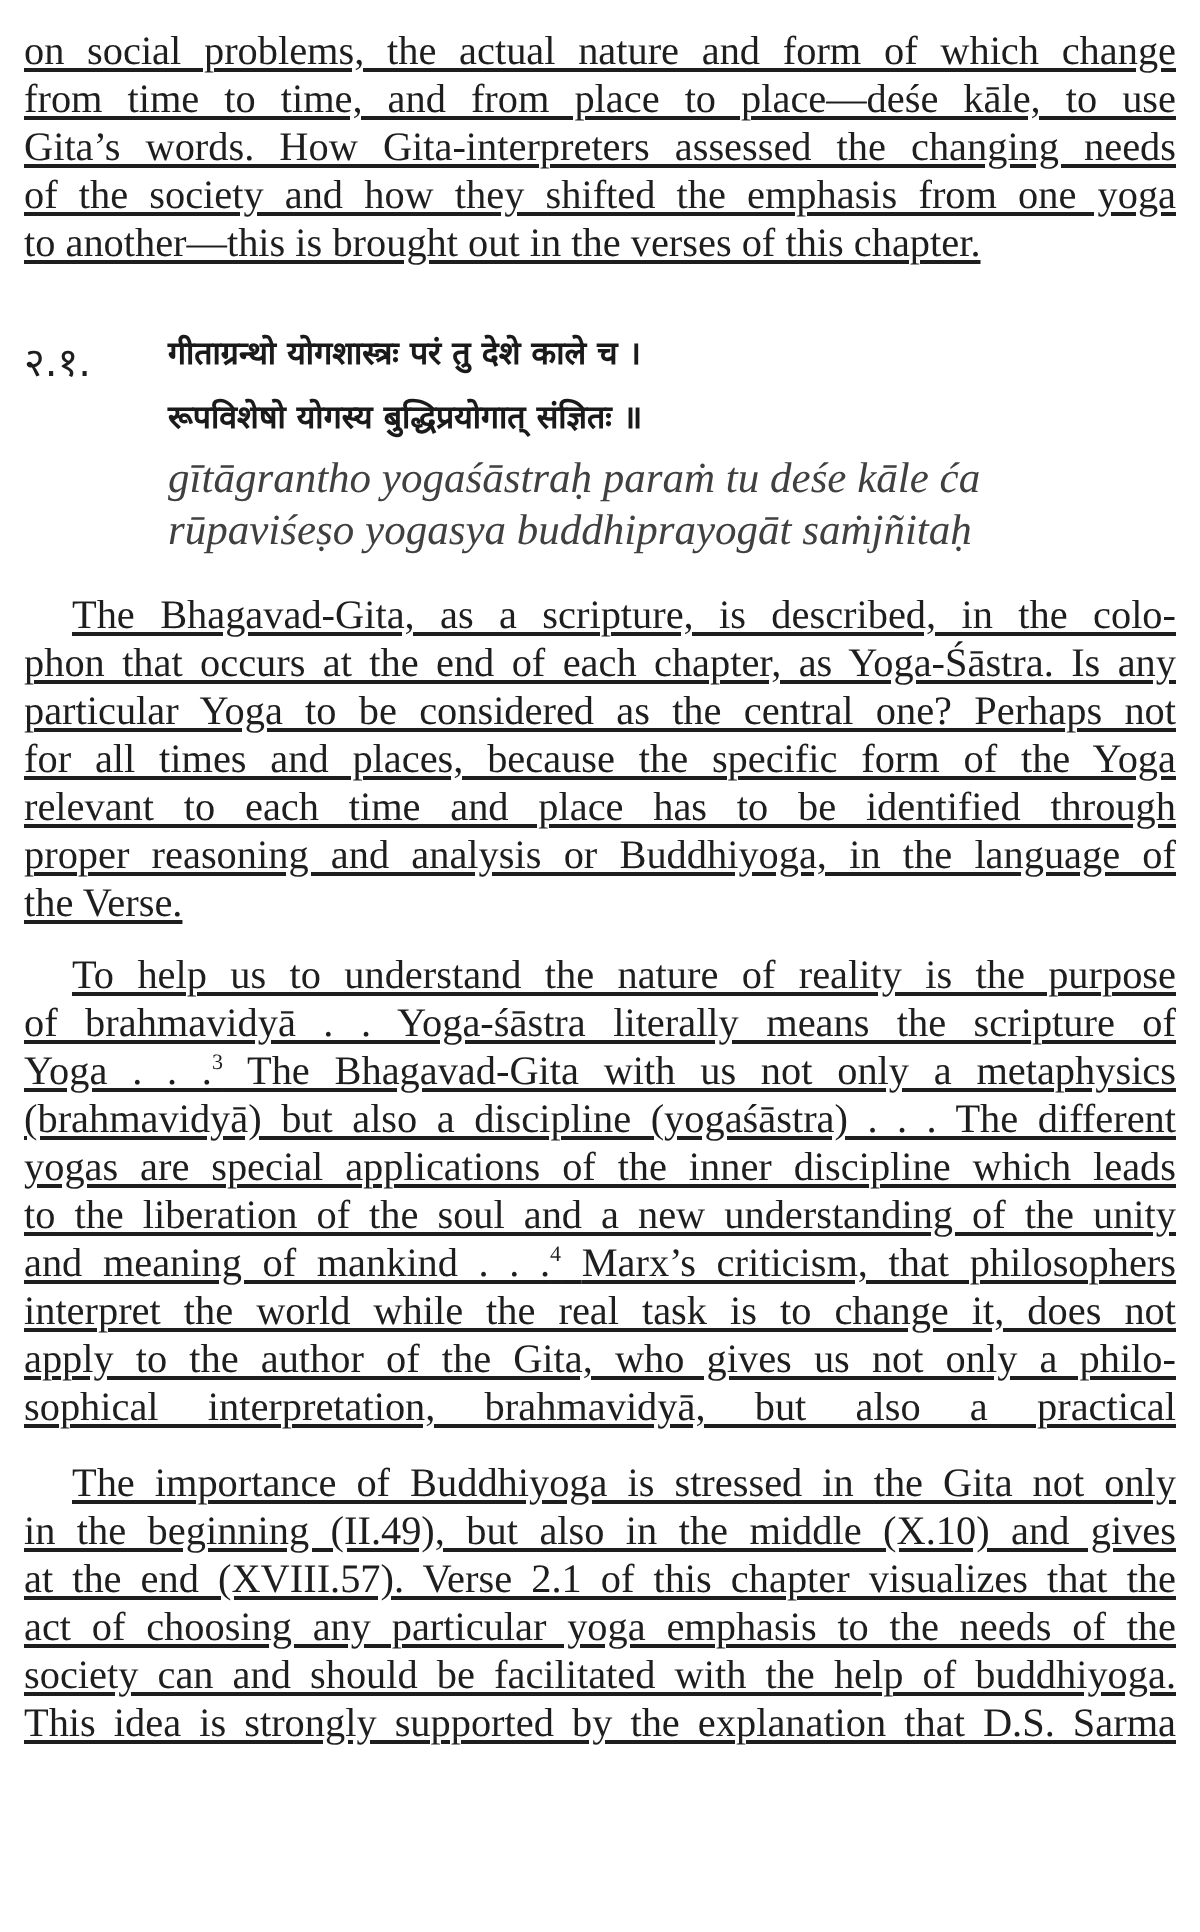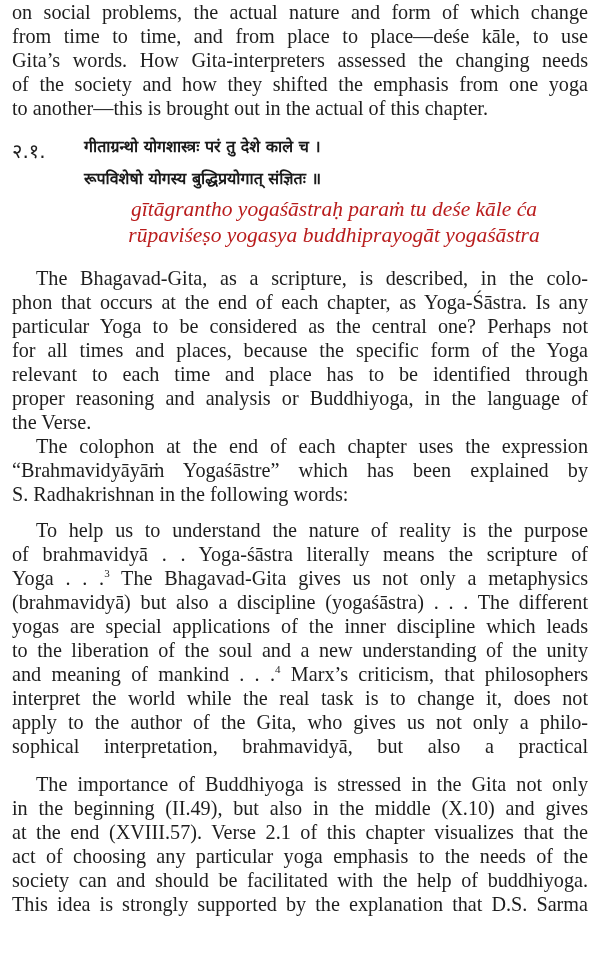--- a/index.html
+++ b/index.html
@@ -11,41 +11,42 @@
     width: 600px;
     height: 966px;
     overflow: hidden;
     position: relative;
     color: #1e1e1e;
     font-family: "Liberation Serif", "DejaVu Serif", serif;
   }
   .page {
     position: absolute;
     left: 12px;
-    top: 0;
+    top: 14px;
     width: 576px;
+    text-decoration: underline;
   }
   .line {
     display: block;
     font-size: 20.2px;
     line-height: 24px;
     height: 24px;
     white-space: nowrap;
     text-align: justify;
     text-align-last: justify;
   }
   .line.last {
     text-align-last: left;
   }
   .indent {
     padding-left: 24px;
   }
   .verse {
     position: relative;
-    margin-top: 12px;
+    margin-top: 28px;
     height: 134px;
   }
   .verse-num {
     position: absolute;
     left: 0;
     top: 4px;
     font-family: "DejaVu Sans", sans-serif;
     font-size: 20px;
     line-height: 30px;
     color: #1e1e1e;
@@ -66,22 +67,21 @@
     white-space: nowrap;
     color: #1a1a1a;
   }
   .translit {
     display: block;
     font-style: italic;
     font-size: 21.5px;
     line-height: 26px;
     height: 26px;
     white-space: nowrap;
-    color: #b91c1c;
-    text-align: center;
+    color: #404040;
   }
   .para {
     margin-top: 0;
   }
   .gap-sm { height: 12px; }
   .gap-md { height: 14px; }
   sup {
     font-size: 11px;
     line-height: 0;
     vertical-align: super;
@@ -90,55 +90,50 @@
 </head>
 <body>
 
 <div class="page">
 
   <div class="para">
     <span class="line">on social problems, the actual nature and form of which change</span>
     <span class="line">from time to time, and from place to place—deśe kāle, to use</span>
     <span class="line">Gita’s words. How Gita-interpreters assessed the changing needs</span>
     <span class="line">of the society and how they shifted the emphasis from one yoga</span>
-    <span class="line last">to another—this is brought out in the actual of this chapter.</span>
+    <span class="line last">to another—this is brought out in the verses of this chapter.</span>
   </div>
 
   <div class="verse">
     <span class="verse-num">२.१.</span>
     <div class="verse-body">
       <span class="dev">गीताग्रन्थो योगशास्त्रः परं तु देशे काले च ।</span>
       <span class="dev">रूपविशेषो योगस्य बुद्धिप्रयोगात् संज्ञितः ॥</span>
       <span class="translit">gītāgrantho yogaśāstraḥ paraṁ tu deśe kāle ća</span>
-      <span class="translit">rūpaviśeṣo yogasya buddhiprayogāt yogaśāstra</span>
+      <span class="translit">rūpaviśeṣo yogasya buddhiprayogāt saṁjñitaḥ</span>
     </div>
   </div>
 
   <div class="para">
     <span class="line indent">The Bhagavad-Gita, as a scripture, is described, in the colo-</span>
     <span class="line">phon that occurs at the end of each chapter, as Yoga-Śāstra. Is any</span>
     <span class="line">particular Yoga to be considered as the central one? Perhaps not</span>
     <span class="line">for all times and places, because the specific form of the Yoga</span>
     <span class="line">relevant to each time and place has to be identified through</span>
     <span class="line">proper reasoning and analysis or Buddhiyoga, in the language of</span>
     <span class="line last">the Verse.</span>
   </div>
 
-  <div class="para">
-    <span class="line indent">The colophon at the end of each chapter uses the expression</span>
-    <span class="line">“Brahmavidyāyāṁ Yogaśāstre” which has been explained by</span>
-    <span class="line last">S. Radhakrishnan in the following words:</span>
-  </div>
 
   <div class="gap-sm"></div>
 
   <div class="para">
     <span class="line indent">To help us to understand the nature of reality is the purpose</span>
     <span class="line">of brahmavidyā . .   Yoga-śāstra literally means the scripture of</span>
-    <span class="line"><span>Yoga . . .</span><sup>3</sup> <span>The Bhagavad-Gita gives us not only a metaphysics</span></span>
+    <span class="line"><span>Yoga . . .</span><sup>3</sup> <span>The Bhagavad-Gita with us not only a metaphysics</span></span>
     <span class="line">(brahmavidyā) but also a discipline (yogaśāstra) . . . The different</span>
     <span class="line">yogas are special applications of the inner discipline which leads</span>
     <span class="line">to the liberation of the soul and a new understanding of the unity</span>
     <span class="line"><span>and meaning of mankind . . .</span><sup>4</sup> <span>Marx’s criticism, that philosophers</span></span>
     <span class="line">interpret the world while the real task is to change it, does not</span>
     <span class="line">apply to the author of the Gita, who gives us not only a philo-</span>
     <span class="line">sophical interpretation, brahmavidyā, but also a practical</span>
   </div>
 
   <div class="gap-md"></div>

